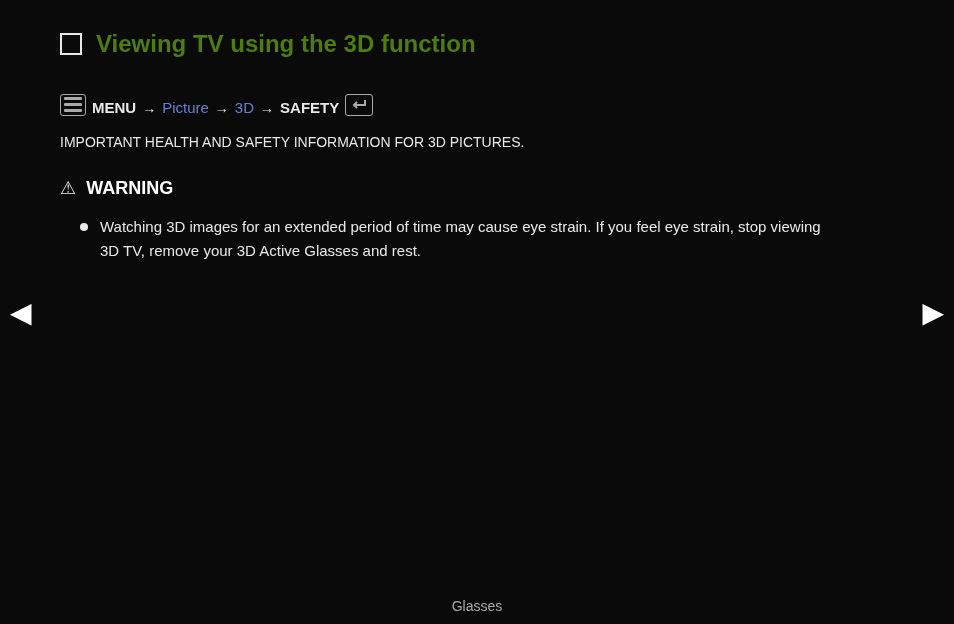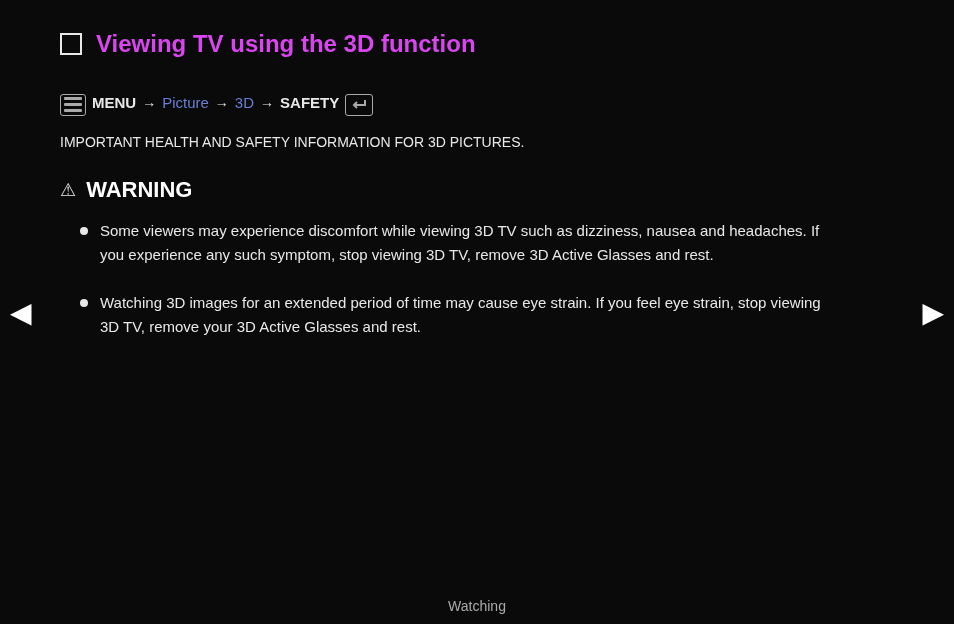--- a/index.html
+++ b/index.html
@@ -36,26 +36,26 @@
       width: 22px;
       height: 22px;
       border: 2px solid #e8e8e8;
       display: inline-block;
       flex-shrink: 0;
     }
 
     .page-title {
       font-size: 24px;
       font-weight: bold;
-      color: #d946ef;
+      color: #4d7c0f;
     }
 
     .menu-row {
       display: flex;
-      align-items: flex-start;
+      align-items: flex-end;
       gap: 6px;
       margin-bottom: 16px;
       font-size: 15px;
       margin-top: 36px;
     }
 
     .menu-icon {
       display: inline-flex;
       align-items: center;
       justify-content: center;
@@ -120,21 +120,21 @@
       gap: 10px;
       margin-bottom: 16px;
     }
 
     .warning-icon {
       font-size: 18px;
       color: #e8e8e8;
     }
 
     .warning-label {
-      font-size: 22px;
+      font-size: 18px;
       font-weight: bold;
       color: #ffffff;
     }
 
     .bullet-list {
       list-style: none;
       padding-left: 20px;
     }
 
     .bullet-list li {
@@ -232,23 +232,19 @@
 
 
   <div class="warning-row">
     <span class="warning-icon">⚠</span>
     <span class="warning-label">WARNING</span>
   </div>
 
   <ul class="bullet-list">
     <li>
       <div class="bullet-dot"></div>
-      <span class="bullet-text">Some viewers may experience discomfort while viewing 3D TV such as dizziness, nausea and headaches. If you experience any such symptom, stop viewing 3D TV, remove 3D Active Glasses and rest.</span>
-    </li>
-    <li>
-      <div class="bullet-dot"></div>
       <span class="bullet-text">Watching 3D images for an extended period of time may cause eye strain. If you feel eye strain, stop viewing 3D TV, remove your 3D Active Glasses and rest.</span>
     </li>
   </ul>
 
 </div>
 
-<div class="footer">Watching</div>
+<div class="footer">Glasses</div>
 
 </body></html>

